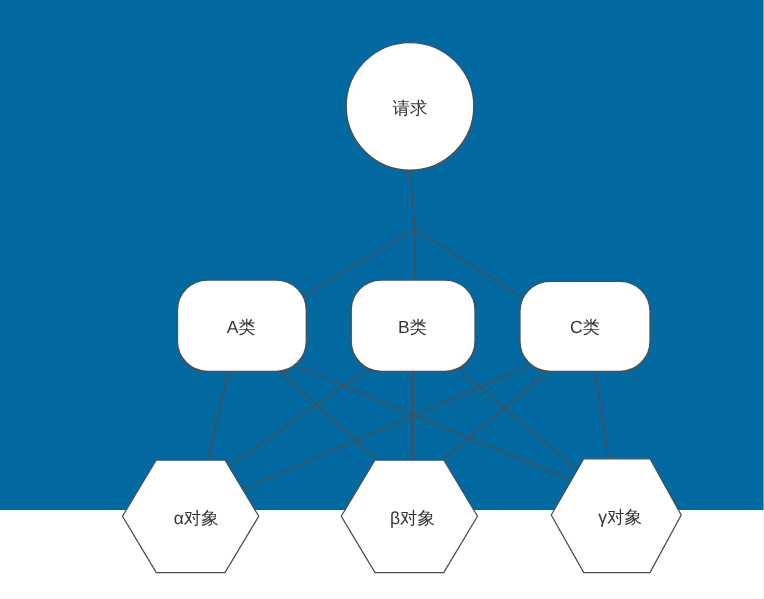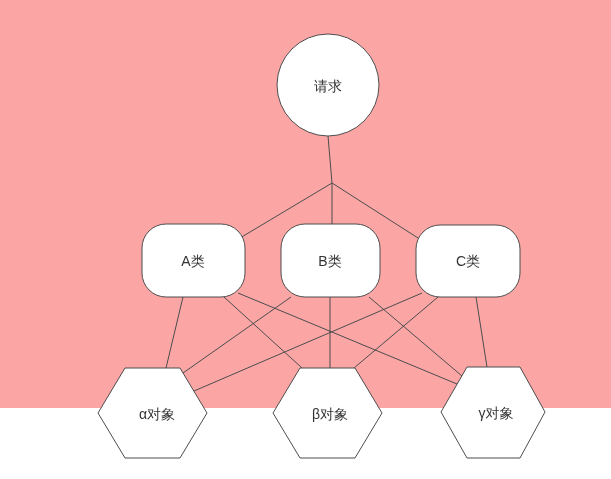--- a/index.html
+++ b/index.html
@@ -8,21 +8,21 @@
     width: 611px;
     height: 479px;
     background: #ffffff;
     overflow: hidden;
     font-family: "Liberation Sans", "DejaVu Sans", sans-serif;
   }
   .canvas-wrap {
     position: relative;
     width: 611px;
     height: 408px;
-    background: #fca5a5;
+    background: #0369a1;
   }
   svg { display: block; }
   .edge {
     stroke: #4d4d4d;
     stroke-width: 1;
     fill: none;
   }
   .node-shape {
     fill: #ffffff;
     stroke: #4d4d4d;

